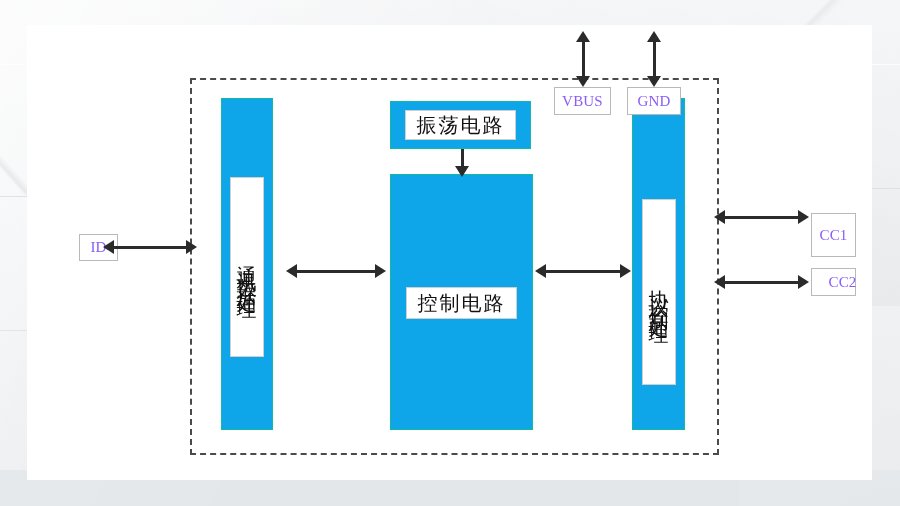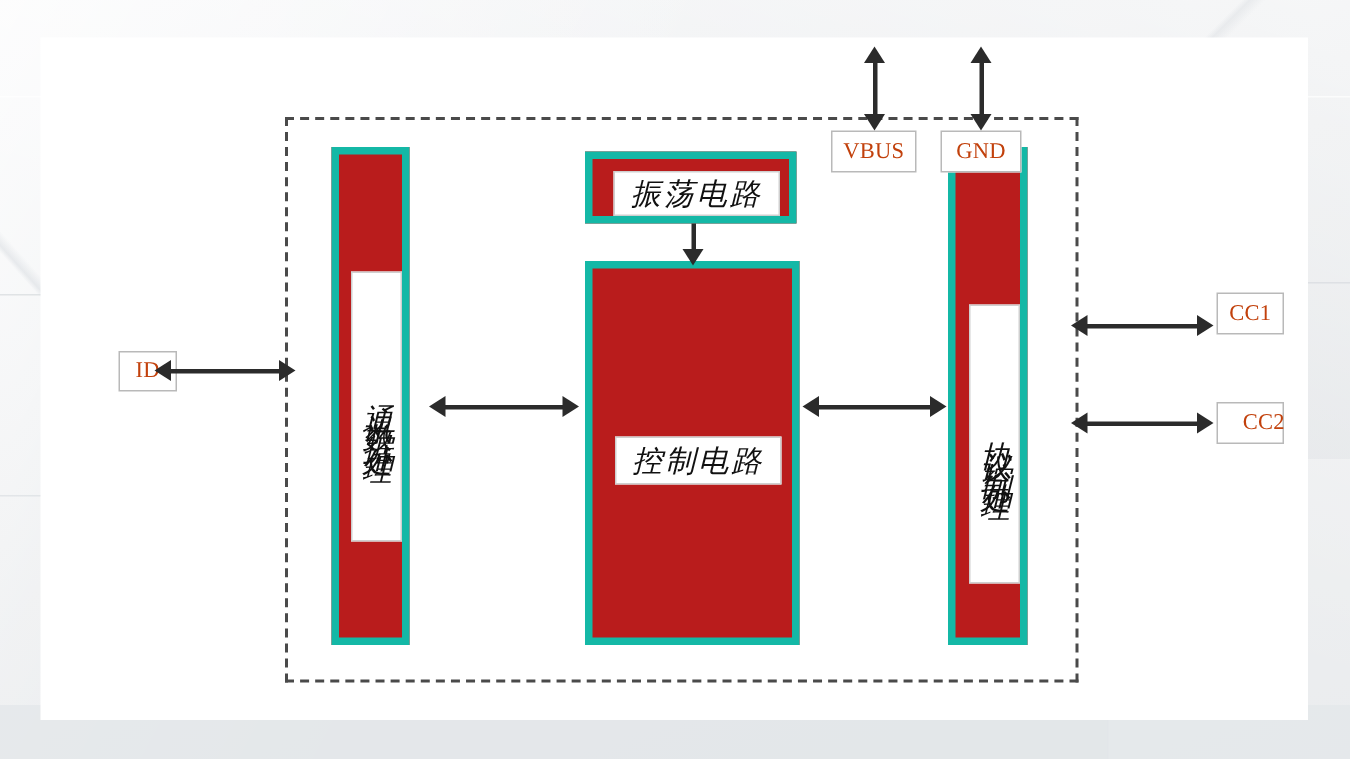--- a/index.html
+++ b/index.html
@@ -54,35 +54,34 @@
   }
 
   
   .dashed-boundary {
     position: absolute;
     border: 2px dashed #4a4a4a;
     background: transparent;
   }
   .solid-box {
     position: absolute;
-    border: 5px solid #14b8a6;
-    background: #b91c1c;
+    border: 1px solid #14b8a6;
+    background: #0ea5e9;
     box-sizing: border-box;
-    font-style: italic;
   }
   .label-box {
     position: absolute;
     border: 1px solid #b9b9b9;
     background: #ffffff;
     box-sizing: border-box;
     display: flex;
     align-items: center;
     justify-content: center;
     font-size: 15px;
-    color: #c2410c;
+    color: #8b5cf6;
     letter-spacing: 0.2px;
   }
   
   .text-plate {
     position: absolute;
     border: 1px solid #cfcfcf;
     background: #ffffff;
     box-sizing: border-box;
     display: flex;
     align-items: center;
@@ -174,21 +173,21 @@
     <div class="solid-box" style="left:605px; top:73px; width:53px; height:332px;">
       <div class="text-plate vertical" style="left:9px; top:100px; width:34px; height:186px;">协议控制处理</div>
     </div>
 
     <div class="label-box" style="left:32px; top:209px; width:39px; height:27px;margin-left:20px;">ID</div>
 
     <div class="label-box" style="left:527px; top:62px; width:57px; height:28px;">VBUS</div>
 
     <div class="label-box" style="left:600px; top:62px; width:54px; height:28px;">GND</div>
 
-    <div class="label-box" style="left:784px; top:170px; width:45px; height:28px;">CC1</div>
+    <div class="label-box" style="left:784px; top:188px; width:45px; height:44px;">CC1</div>
 
     <div class="label-box" style="left:784px; top:243px; width:45px; height:28px;padding-left:18px;">CC2</div>
 
     <div class="arrow-h" style="left:76px; top:213px; width:94px; height:18px;">
       <div class="shaft"></div>
       <div class="head left"></div>
       <div class="head right"></div>
     </div>
 
     <div class="arrow-h" style="left:259px; top:237px; width:100px; height:18px;">

